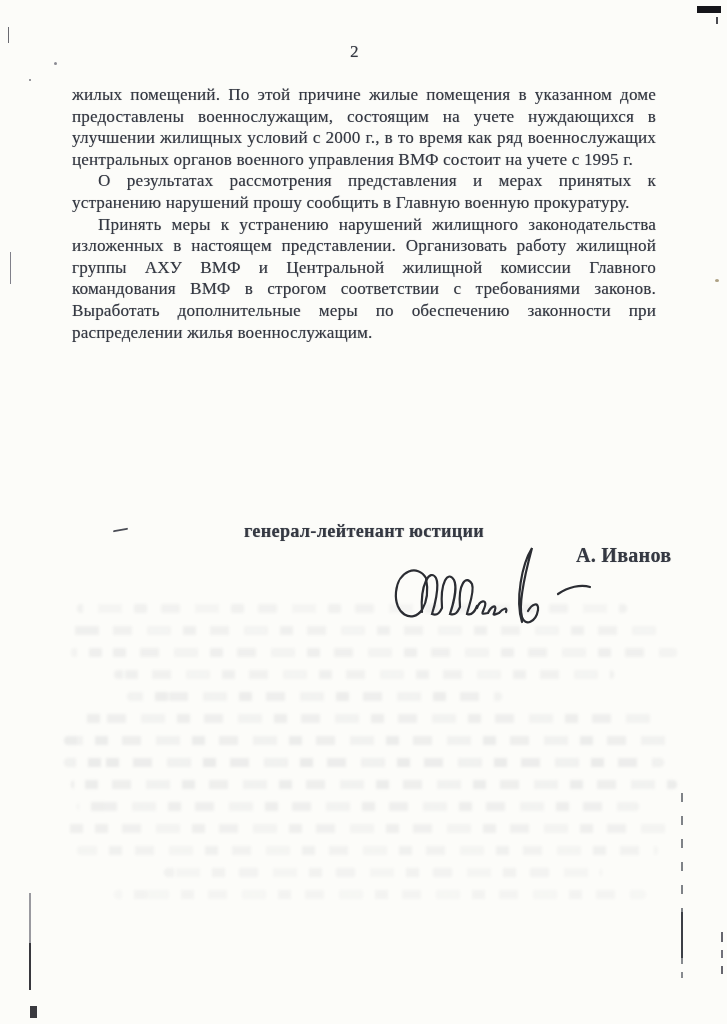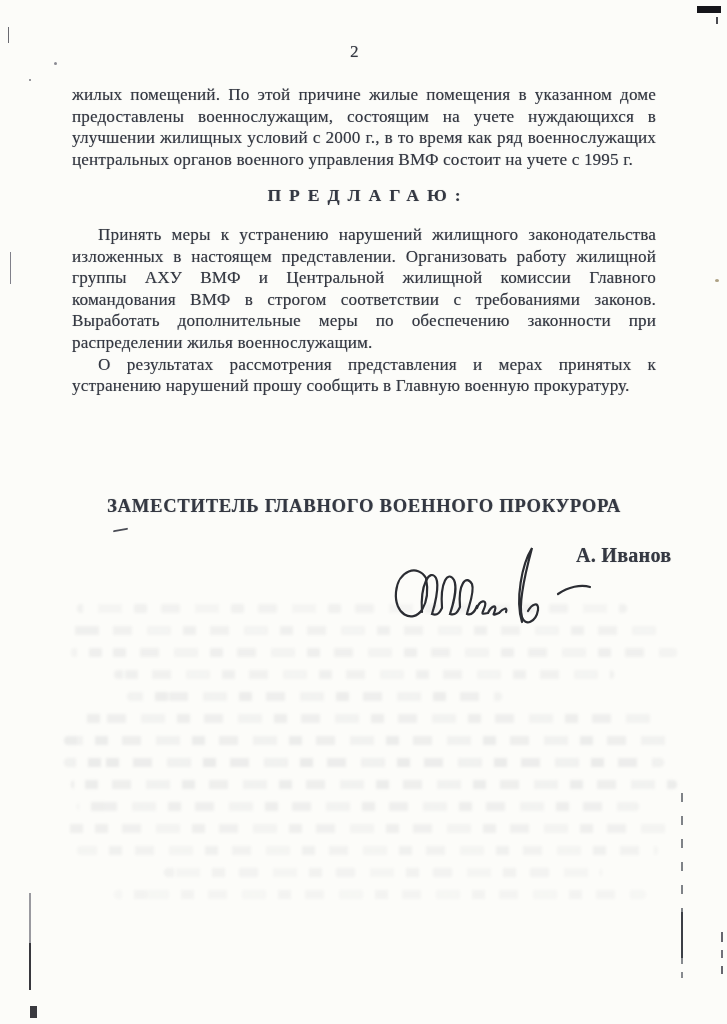--- a/index.html
+++ b/index.html
@@ -131,26 +131,25 @@
   <div class="artifact right-solid-seg"></div>
   <div class="artifact right-dash-tail"></div>
   <div class="artifact edge-dash-1"></div>
   <div class="artifact edge-dash-2"></div>
   <div class="artifact edge-dash-3"></div>
 
   <div class="page-number">2</div>
 
   <div class="text-block">
     <p class="no-indent">жилых помещений. По этой причине жилые помещения в указанном доме предоставлены военнослужащим, состоящим на учете нуждающихся в улучшении жилищных условий с 2000 г., в то время как ряд военнослужащих центральных органов военного управления ВМФ состоит на учете с 1995 г.</p>
-    <div class="heading">ПРЕДЛАГАЮ:</div>
+    <p>О результатах рассмотрения представления и мерах принятых к устранению нарушений прошу сообщить в Главную военную прокуратуру.</p>
     <p>Принять меры к устранению нарушений жилищного законодательства изложенных в настоящем представлении. Организовать работу жилищной группы АХУ ВМФ и Центральной жилищной комиссии Главного командования ВМФ в строгом соответствии с требованиями законов. Выработать дополнительные меры по обеспечению законности при распределении жилья военнослужащим.</p>
-    <p>О результатах рассмотрения представления и мерах принятых к устранению нарушений прошу сообщить в Главную военную прокуратуру.</p>
   </div>
 
-  <div class="sig-title1">ЗАМЕСТИТЕЛЬ ГЛАВНОГО ВОЕННОГО ПРОКУРОРА</div>
+  <div class="sig-title2">генерал-лейтенант юстиции</div>
   <div class="pen-dash"></div>
 
   <svg class="signature-svg" width="230" height="90" viewBox="0 0 230 90" fill="none">
     <g stroke="#2b2d33" stroke-width="2.2" stroke-linecap="round" fill="none">
 
       <path d="M44,40 C36,26 16,32 14,54 C12,76 30,86 40,72 C46,62 46,50 44,40"></path>
 
       <path d="M40,74 C38,46 48,30 54,40 C58,48 52,70 50,76 C56,78 58,74 60,70
                C58,44 66,32 72,42 C76,50 70,70 68,76 C74,78 76,73 78,69
                C76,46 84,36 90,46 C93,54 86,70 85,76 C90,78 93,73 95,68"></path>

